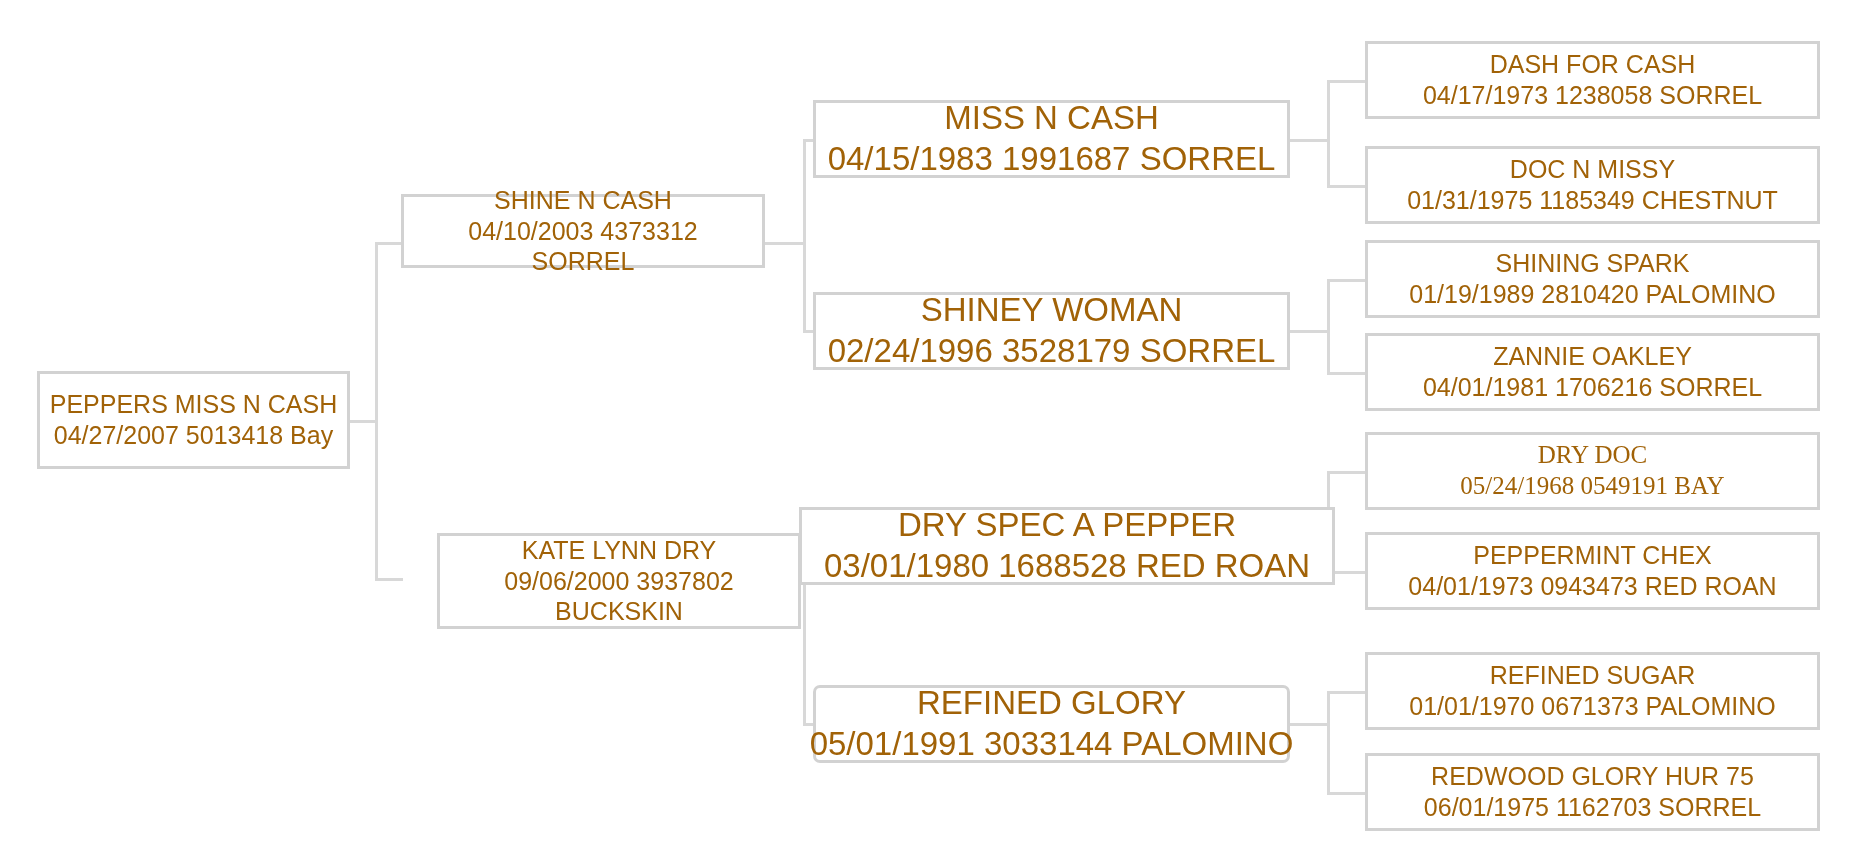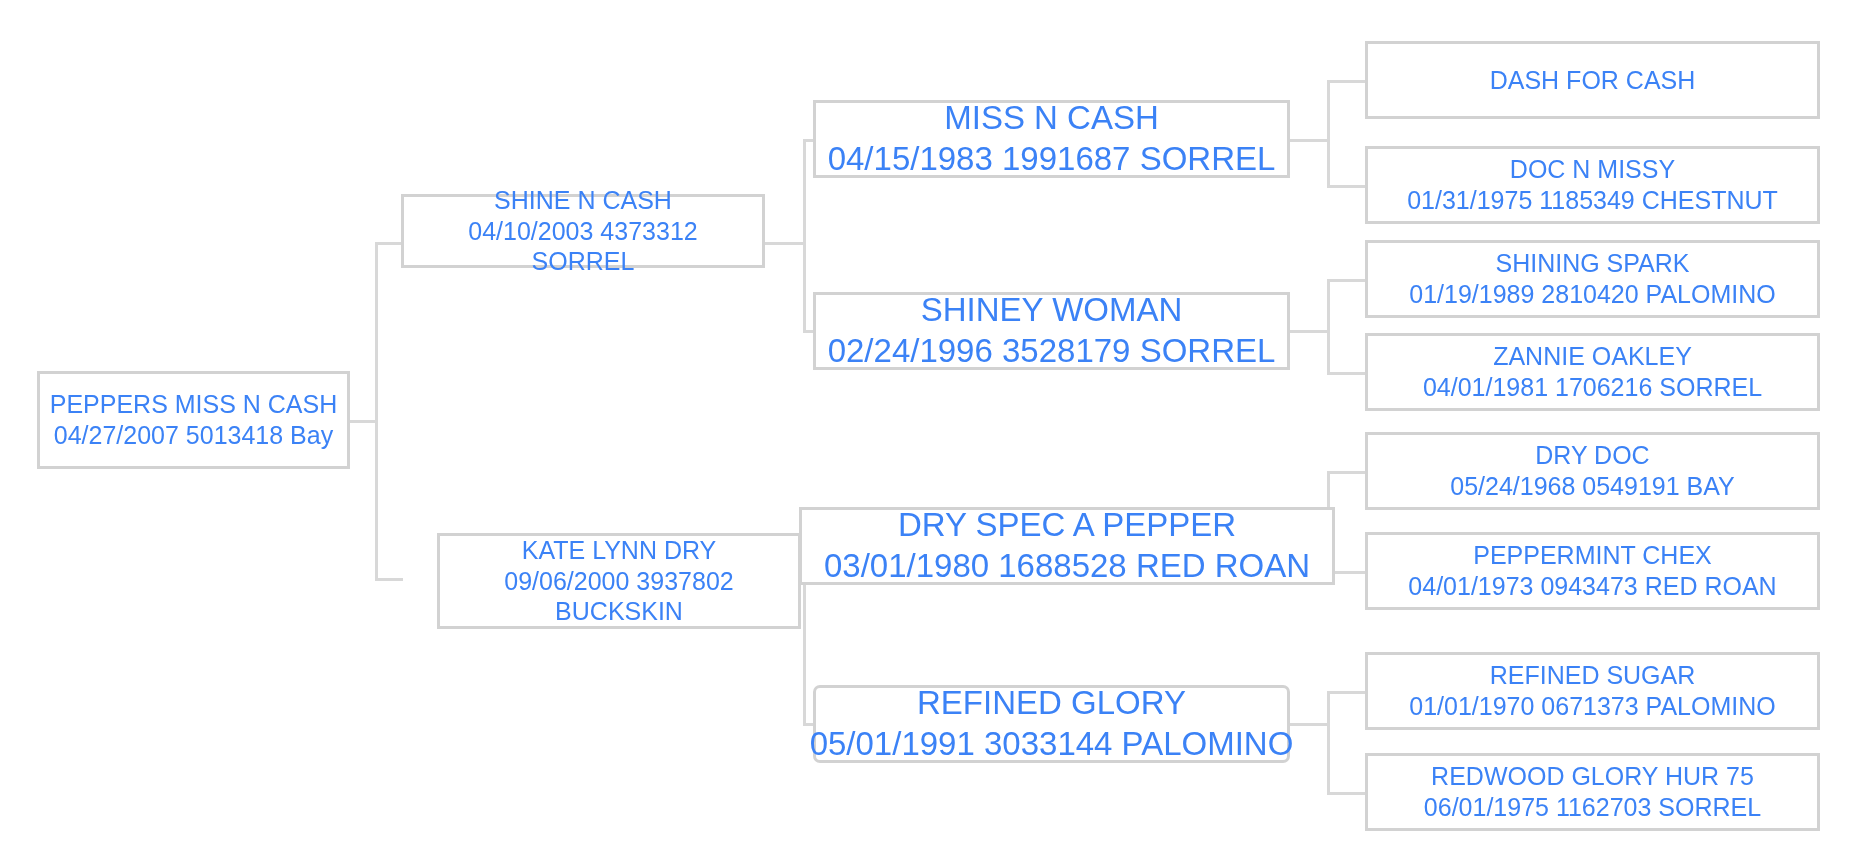--- a/index.html
+++ b/index.html
@@ -21,21 +21,21 @@
   .node {
     position: absolute;
     box-sizing: border-box;
     border: 3px solid #d2d2d2;
     background: #ffffff;
     display: flex;
     flex-direction: column;
     align-items: center;
     justify-content: center;
     text-align: center;
-    color: #3b82f6;
+    color: #a16207;
     line-height: 1.23;
     padding: 2px 6px;
   }
   .node .nm,
   .node .dt {
     display: block;
     white-space: nowrap;
   }
   
   .gen1 { font-size: 25px; text-align: center; }
@@ -125,38 +125,39 @@
     <span class="dt">03/01/1980 1688528 RED ROAN</span>
   </div>
 
   <div class="node gen3" style="left:813px; top:685px; width:477px; height:78px;border-radius:7px;">
     <span class="nm">REFINED GLORY</span>
     <span class="dt">05/01/1991 3033144 PALOMINO</span>
   </div>
 
   <div class="node gen4" style="left:1365px; top:41px; width:455px; height:78px;">
     <span class="nm">DASH FOR CASH</span>
+    <span class="dt">04/17/1973 1238058 SORREL</span>
   </div>
 
   <div class="node gen4" style="left:1365px; top:146px; width:455px; height:78px;">
     <span class="nm">DOC N MISSY</span>
     <span class="dt">01/31/1975 1185349 CHESTNUT</span>
   </div>
 
   <div class="node gen4" style="left:1365px; top:240px; width:455px; height:78px;">
     <span class="nm">SHINING SPARK</span>
     <span class="dt">01/19/1989 2810420 PALOMINO</span>
   </div>
 
   <div class="node gen4" style="left:1365px; top:333px; width:455px; height:78px;">
     <span class="nm">ZANNIE OAKLEY</span>
     <span class="dt">04/01/1981 1706216 SORREL</span>
   </div>
 
-  <div class="node gen4" style="left:1365px; top:432px; width:455px; height:78px;">
+  <div class="node gen4" style="left:1365px; top:432px; width:455px; height:78px;font-family:Liberation Serif, serif;">
     <span class="nm">DRY DOC</span>
     <span class="dt">05/24/1968 0549191 BAY</span>
   </div>
 
   <div class="node gen4" style="left:1365px; top:532px; width:455px; height:78px;">
     <span class="nm">PEPPERMINT CHEX</span>
     <span class="dt">04/01/1973 0943473 RED ROAN</span>
   </div>
 
   <div class="node gen4" style="left:1365px; top:652px; width:455px; height:78px;">

